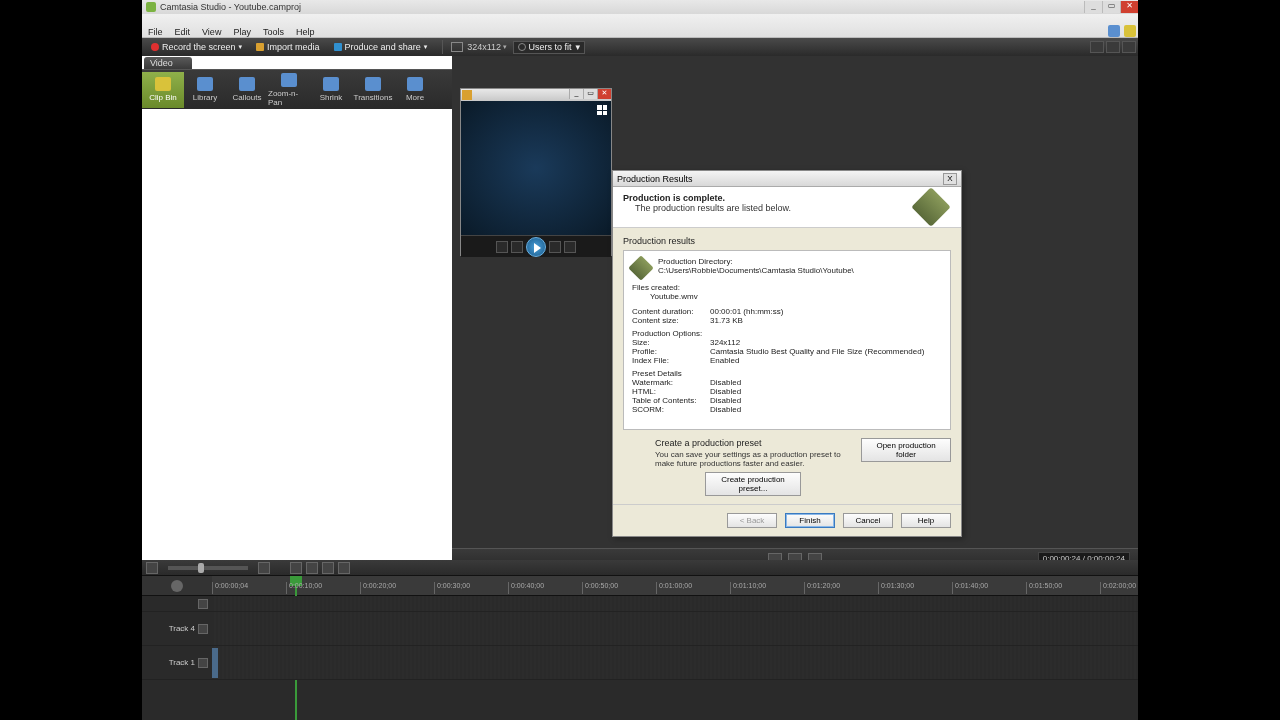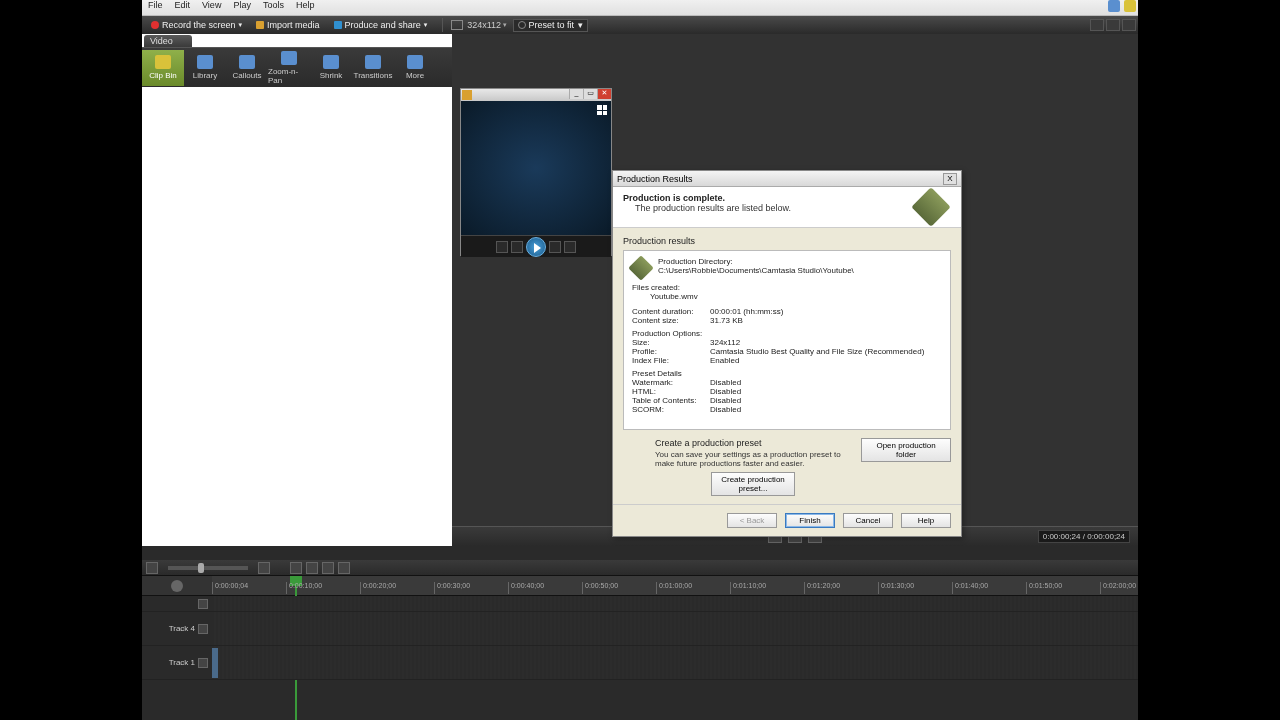--- a/index.html
+++ b/index.html
@@ -8,21 +8,21 @@
 .app-window { position: absolute; left: 142px; top: 0; width: 996px; height: 720px; background: #2a2a2a; }
 
 
 .titlebar { height: 14px; background: linear-gradient(#e8e8e8,#d8d8d8); display: flex; align-items: center; font-size: 9px; color: #333; padding-left: 4px; }
 .titlebar .app-icon { width: 10px; height: 10px; background: #7cb342; margin-right: 4px; border-radius: 2px; }
 .titlebar .win-controls { margin-left: auto; display: flex; }
 .titlebar .win-btn { width: 18px; height: 12px; background: #ddd; border-left: 1px solid #bbb; text-align: center; font-size: 8px; line-height: 10px; cursor: default; }
 .titlebar .win-btn.close { background: #d04030; color: #fff; }
 
 
-.menubar { height: 16px; background: linear-gradient(#f0f0f0,#e0e0e0); display: flex; align-items: flex-start; font-size: 9px; color: #222; border-bottom: 1px solid #bbb; }
+.menubar { height: 24px; background: linear-gradient(#f0f0f0,#e0e0e0); display: flex; align-items: flex-end; font-size: 9px; color: #222; border-bottom: 1px solid #bbb; }
 .menubar span { padding: 0 6px; cursor: default; }
 .menubar .spacer { flex: 1; }
 .menubar .ricon { width: 12px; height: 12px; margin: 0 2px; background: #5a8fcf; border-radius: 2px; }
 .menubar .ricon.y { background: #d9c23a; }
 
 
 .toolbar { height: 18px; background: linear-gradient(#4a4a4a,#2a2a2a); display: flex; align-items: center; font-size: 9px; color: #eee; padding: 0 2px; }
 .tool-btn { display: flex; align-items: center; padding: 1px 6px; margin: 0 1px; cursor: default; }
 .tool-btn .dot { width: 8px; height: 8px; border-radius: 50%; margin-right: 3px; }
 .tool-btn .dot.red { background: #e03030; }
@@ -95,21 +95,21 @@
 .dlg-results .row { display:flex; }
 .dlg-results .lbl { width:78px; }
 .dlg-results .ind { margin-left:18px; }
 .dlg-results .hdr { font-weight:normal; margin-top:4px; }
 .dlg-results .dicon { width:18px; height:18px; background:linear-gradient(#8a9a5a,#5a6a3a); transform:rotate(45deg); float:left; margin:2px 8px 0 0; border-radius:2px; }
 .dlg-preset { margin-top:8px; display:flex; gap:10px;margin-left:32px; }
 .dlg-preset .left { flex:1; font-size:8px; }
 .dlg-preset .pt { font-size:9px; }
 .dlg-preset .pd { color:#333; margin-top:2px; }
 .dlg-btn { background:linear-gradient(#fdfdfd,#e4e4e4); border:1px solid #999; font-size:8px; padding:2px 6px; cursor:default; }
-.dlg-btn.wide { width:84px; text-align:center; }
+.dlg-btn.wide { width:96px; text-align:center; }
 .dlg-footer { padding:8px 10px; display:flex; justify-content:flex-end; gap:8px; border-top:1px solid #ccc; background:#ece9d8; }
 .dlg-footer .dlg-btn { width:50px; text-align:center; }
 .dlg-footer .dlg-btn.disabled { color:#999; }
 .dlg-footer .dlg-btn.primary { border:1px solid #3a7ac0; box-shadow:inset 0 0 0 1px #8ab8e8; }
 .preset-btn-row { text-align:center; margin-top:4px; }
 
 
 .timeline { position:absolute; left:0; right:0; top:560px; bottom:0; background:#2a2a2a; }
 .tl-tools { height:16px; background:linear-gradient(#3a3a3a,#2a2a2a); display:flex; align-items:center; padding:0 4px; gap:4px; border-bottom:1px solid #111; }
 .tl-tools .tico { width:12px; height:12px; background:#444; border:1px solid #666; }
@@ -128,20 +128,29 @@
 .tl-track .thead .tico2 { width:10px; height:10px; background:#444; border:1px solid #666; }
 .tl-track .tbody { flex:1; background:repeating-linear-gradient(90deg,#2a2a2a 0,#2a2a2a 2px,#2c2c2c 2px,#2c2c2c 4px); position:relative; }
 .tl-track.collapse { height:16px; }
 .tl-track .clip1 { position:absolute; left:0; top:2px; width:6px; height:30px; background:#4a6a8a; }
 </style>
 </head>
 <body>
 
 <div class="app-window">
 
+  <div class="titlebar">
+    <div class="app-icon"></div>
+    <span>Camtasia Studio - Youtube.camproj</span>
+    <div class="win-controls">
+      <div class="win-btn">_</div>
+      <div class="win-btn">▭</div>
+      <div class="win-btn close">✕</div>
+    </div>
+  </div>
 
   <div class="menubar">
     <span>File</span>
     <span>Edit</span>
     <span>View</span>
     <span>Play</span>
     <span>Tools</span>
     <span>Help</span>
     <div class="spacer"></div>
     <div class="ricon"></div>
@@ -162,21 +171,21 @@
       <span class="dot share"></span>
       <span>Produce and share</span>
       <span class="caret">▾</span>
     </div>
     <div class="divider"></div>
     <div class="dim-ico"></div>
     <span class="dim-text">324x112</span>
       <span class="caret" style="font-size:7px;color:#aaa">▾</span>
     <div class="zoom-box">
       <div class="mag"></div>
-      <span>Preset to fit</span>
+      <span>Users to fit</span>
       <span class="caret" style="margin-left:4px">▾</span>
     </div>
     <div class="rbtns">
       <div class="rbtn"></div>
       <div class="rbtn"></div>
       <div class="rbtn"></div>
     </div>
   </div>
 
   <div class="main-area">

